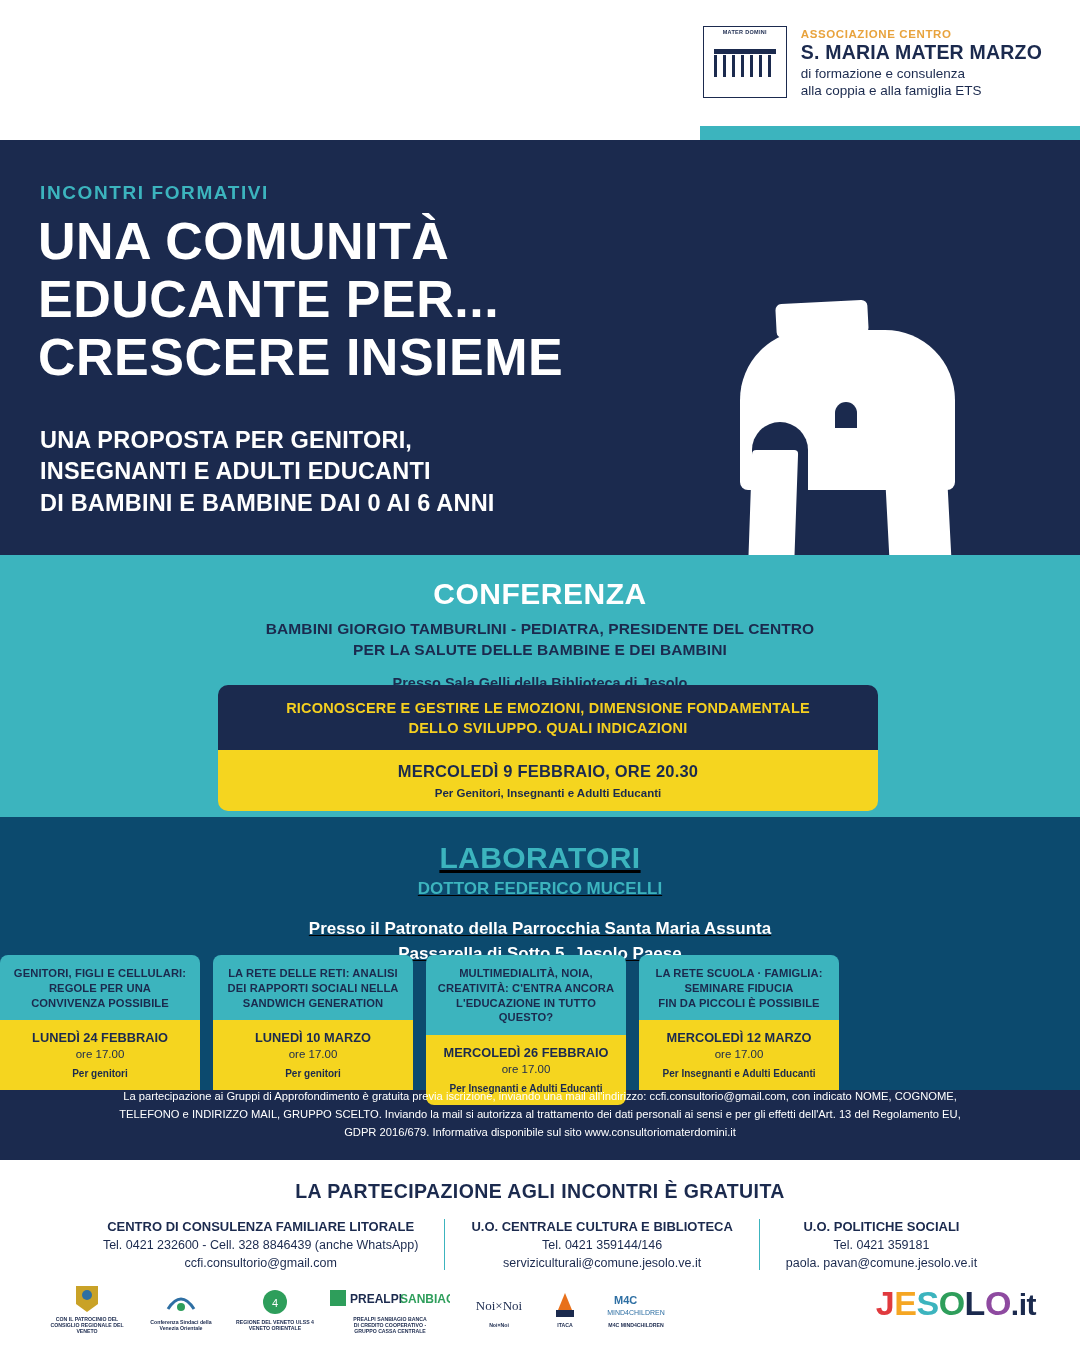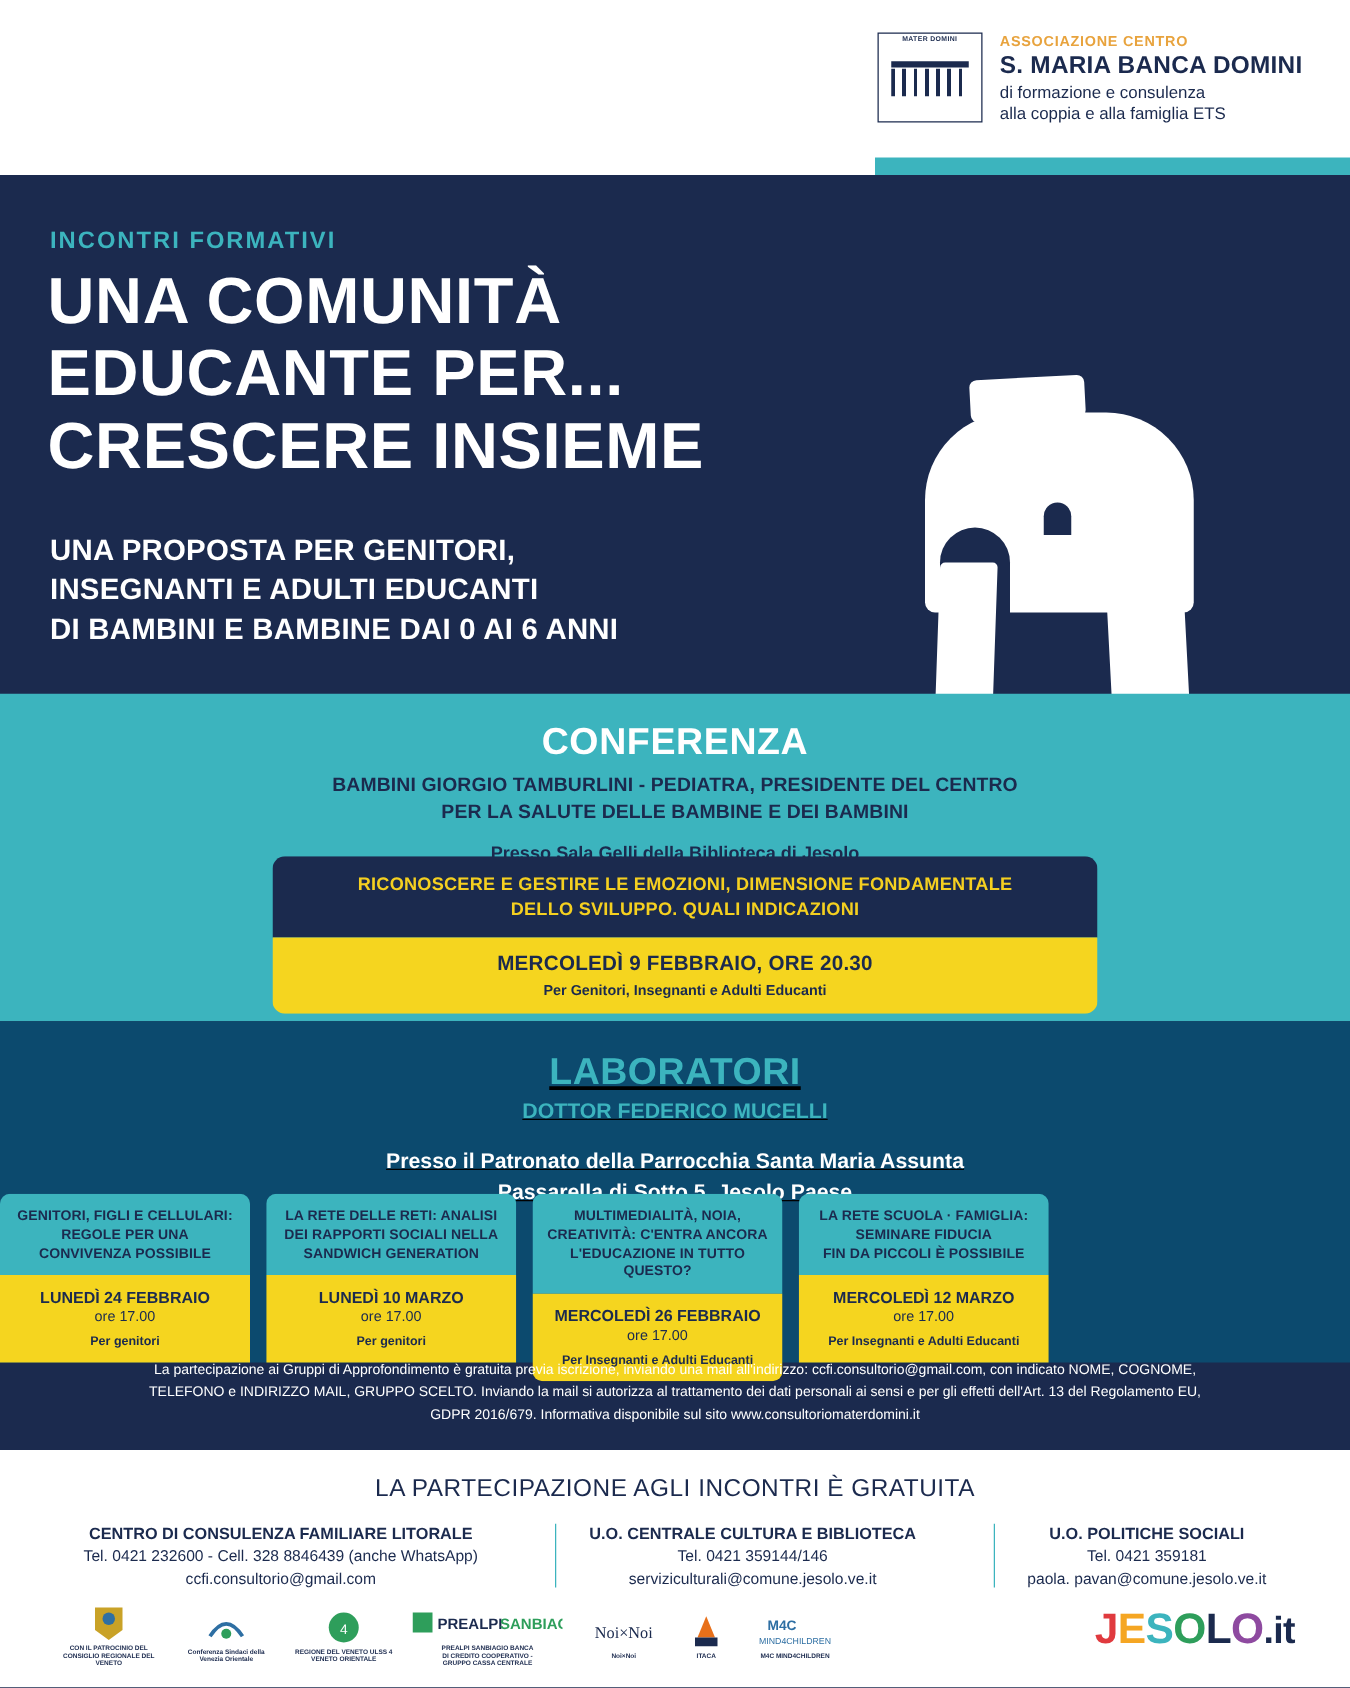--- a/index.html
+++ b/index.html
@@ -114,22 +114,22 @@
   .card-bot .h { color: #1b2a4e; font-size: 11.5px; margin-top: 3px; }
   .card-bot .w { color: #1b2a4e; font-size: 10px; font-weight: bold; margin-top: 8px; }
 
   .disclaimer {
     position: absolute; top: 270px; left: 100px; width: 880px;
     color: #ffffff; font-size: 11.2px; line-height: 1.62; text-align: center;
   }
 
   
   .footer { position: absolute; top: 1160px; left: 0; width: 1080px; height: 190px; background: #ffffff; z-index: 5; }
-  .footer-head { text-align: center; color: #1b2a4e; font-size: 19.5px; font-weight: normal; padding-top: 20px; letter-spacing: .4px; }
-  .contacts { display: flex; justify-content: center; align-items: stretch; margin-top: 16px; gap: 36px; }
+  .footer-head { text-align: center; color: #1b2a4e; font-size: 19.5px; font-weight: bold; padding-top: 20px; letter-spacing: .4px; }
+  .contacts { display: flex; justify-content: center; align-items: stretch; margin-top: 16px; }
   .contact { padding: 0 26px; text-align: center; }
   .contact + .contact { border-left: 1.5px solid #3cb4be; }
   .contact .n { color: #1b2a4e; font-size: 13px; font-weight: bold; }
   .contact .l { color: #1b2a4e; font-size: 12.5px; margin-top: 4px; }
 
   .sponsors { position: absolute; top: 118px; left: 0; width: 1080px; height: 62px; display: flex; align-items: center; padding-left: 48px; gap: 16px; }
   .sp { display: flex; flex-direction: column; align-items: center; justify-content: center; }
   .sp .cap { font-size: 5.2px; color: #1b2a4e; text-align: center; line-height: 1.2; margin-top: 2px; max-width: 78px; font-weight: bold;}
   .sw { width: 34px; height: 30px; }
   .jesolo-logo { position: absolute; right: 44px; top: 124px; font-size: 34px; font-weight: bold; letter-spacing: -.5px; }
@@ -164,21 +164,21 @@
 </div>
 
 <div class="logo-right">
   <div class="smmd-mark">
     <div class="mk-top">MATER DOMINI</div>
     <div class="mk-img"></div>
     <div class="mk-bot"></div>
   </div>
   <div class="smmd-txt">
     <div class="l1">ASSOCIAZIONE CENTRO</div>
-    <div class="l2">S. MARIA BANCA DOMINI</div>
+    <div class="l2">S. MARIA MATER MARZO</div>
     <div class="l3">di formazione e consulenza</div>
     <div class="l4">alla coppia e alla famiglia ETS</div>
   </div>
 </div>
 
 <div class="hero">
   <div class="eyebrow">INCONTRI FORMATIVI</div>
   <div class="title">
     <div>UNA COMUNITÀ</div>
     <div>EDUCANTE PER...</div>

